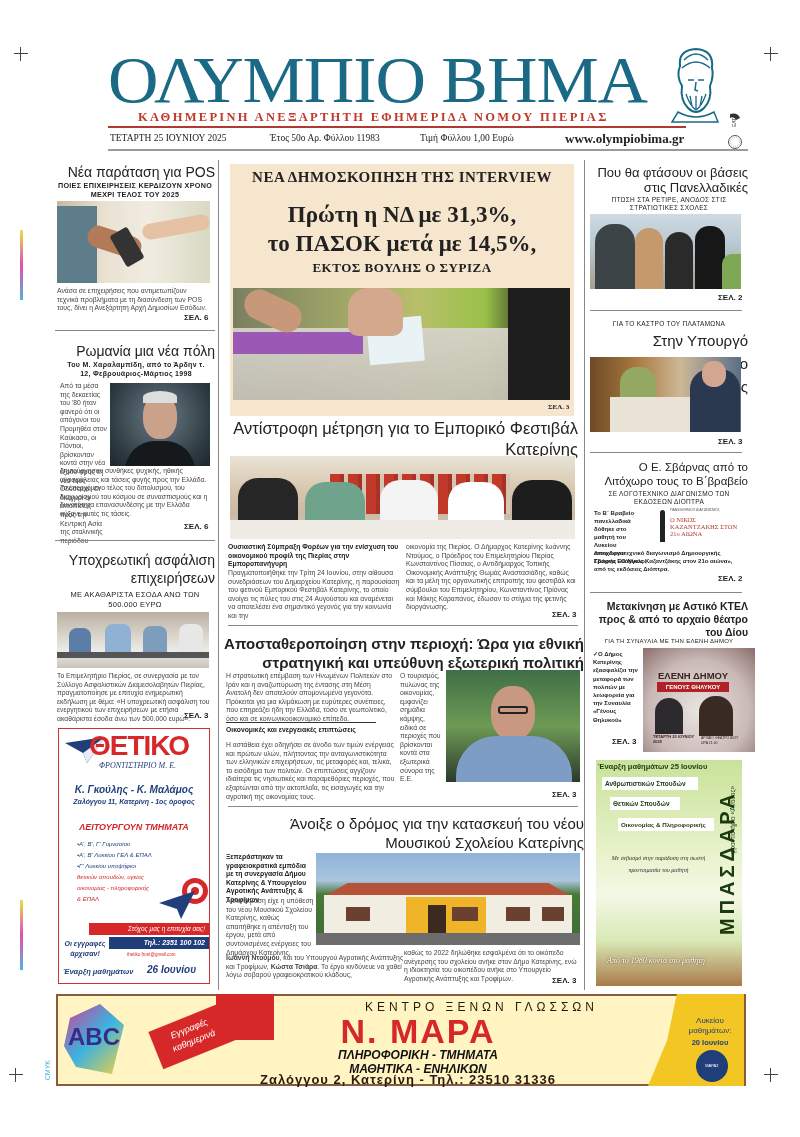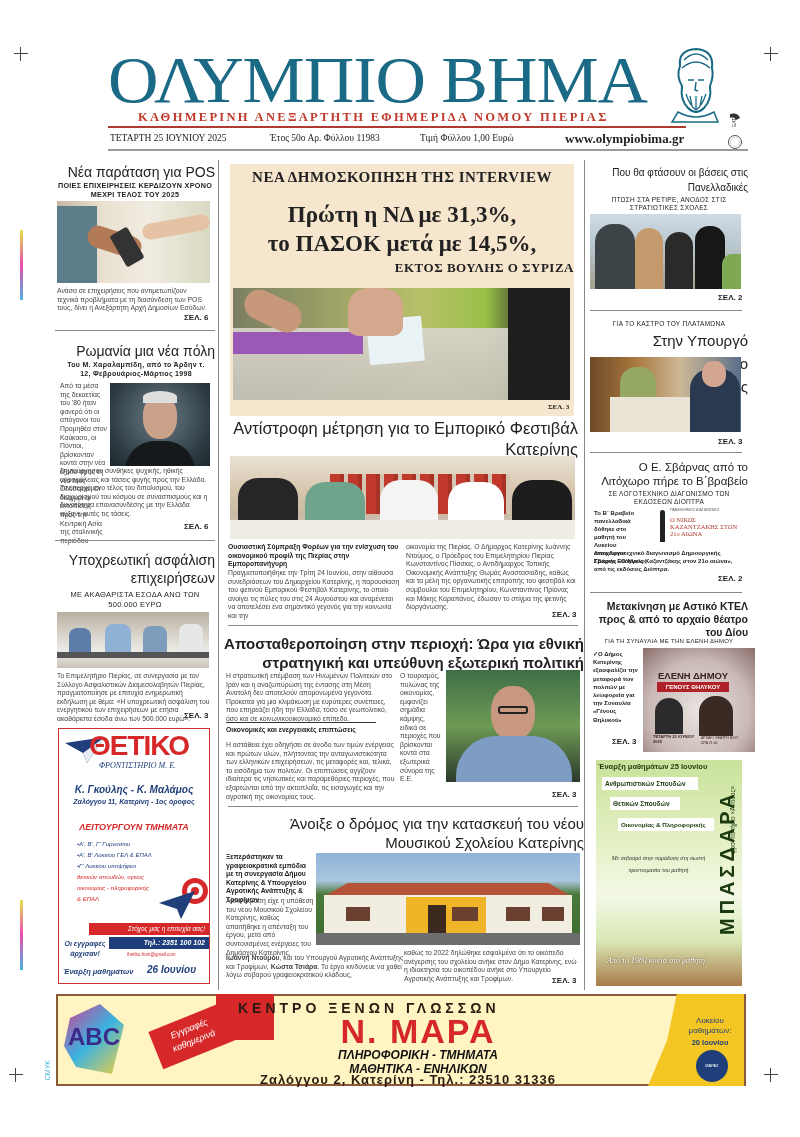--- a/index.html
+++ b/index.html
@@ -26,21 +26,21 @@
   .sub-caps { font-family: "Liberation Sans", sans-serif; font-weight: bold; text-transform: uppercase; text-align: center; color: #222; letter-spacing: .3px; }
   .body-txt { font-size: 6.8px; line-height: 8.6px; color: #444; }
   .sel { font-family: "Liberation Sans", sans-serif; font-weight: 900; font-size: 8px; color: #222; }
 
   .photo { position: absolute; overflow: hidden; }
 
   
   .poll { left: 230px; top: 164px; width: 344px; height: 252px; background: #f6e6ce; }
   .poll-kicker { left: 0; top: 5px; width: 344px; text-align: center; font-family: "Liberation Serif", serif; font-weight: bold; font-size: 15px; letter-spacing: .5px; }
   .poll-title { left: 0; top: 36px; width: 344px; text-align: center; font-family: "Liberation Serif", serif; font-weight: bold; font-size: 23px; line-height: 29px; }
-  .poll-sub { left: 0; top: 96px; width: 344px; text-align: right; font-family: "Liberation Serif", serif; font-weight: bold; font-size: 13px; letter-spacing: .5px; }
+  .poll-sub { left: 0; top: 96px; width: 344px; text-align: center; font-family: "Liberation Serif", serif; font-weight: bold; font-size: 13px; letter-spacing: .5px; }
 
   .ad-thetiko { left: 58px; top: 728px; width: 152px; height: 256px; border: 1px solid #c33; background: #fff; }
   .ad-mpasdara { left: 596px; top: 760px; width: 146px; height: 226px; background: linear-gradient(180deg,#c9e29a 0%,#e7f2c9 40%,#f3f8e6 60%,#d9e9b5 80%,#a97a4a 100%); }
   .ad-mara { left: 56px; top: 994px; width: 690px; height: 92px; background: #fff4c2; border: 2px solid #8a5a3a; }
 </style>
 </head>
 <body>
 
 <div class="crop" style="left:14px;top:47px"></div>
 <div class="crop" style="left:764px;top:47px"></div>
@@ -219,21 +219,21 @@
     <div class="abs" style="left:190px;top:54px;width:24px;height:14px;background:#6a4030"></div>
     <div class="abs" style="left:226px;top:54px;width:22px;height:14px;background:#6a4030"></div>
     <div class="abs" style="left:0;top:80px;width:264px;height:12px;background:#6d6d6d"></div>
   </div>
   <div class="abs body-txt" style="left:226px;top:954px;width:180px;"><b>Ιωάννη Ντούμου</b><span>, και του Υπουργού Αγροτικής Ανάπτυξης και Τροφίμων, </span><b>Κώστα Τσιάρα</b><span>. Το έργο κινδύνευε να χαθεί λόγω σοβαρού γραφειοκρατικού κλάδους,</span></div>
   <div class="abs body-txt" style="left:404px;top:949px;width:176px;">καθώς το 2022 δηλώθηκε εσφαλμένα ότι το οικόπεδο ανέγερσης του σχολείου ανήκε στον Δήμο Κατερίνης, ενώ η ιδιοκτησία του οικοπέδου ανήκε στο Υπουργείο Αγροτικής Ανάπτυξης και Τροφίμων.</div>
   <div class="abs sel" style="left:552px;top:976px">ΣΕΛ. 3</div>
 </section>
 
 <section>
-  <div class="abs h-sans" style="left:590px;top:165px;width:158px;font-size:10px;line-height:15px;">Που θα φτάσουν οι βάσεις στις Πανελλαδικές</div>
+  <div class="abs h-sans" style="left:590px;top:165px;width:158px;font-size:13px;line-height:15px;">Που θα φτάσουν οι βάσεις στις Πανελλαδικές</div>
   <div class="abs sub-caps" style="left:590px;top:196px;width:158px;font-size:6.5px;line-height:8px;font-weight:normal">ΠΤΩΣΗ ΣΤΑ ΡΕΤΙΡΕ, ΑΝΟΔΟΣ ΣΤΙΣ ΣΤΡΑΤΙΩΤΙΚΕΣ ΣΧΟΛΕΣ</div>
   <div class="photo" style="left:590px;top:214px;width:151px;height:75px;background:linear-gradient(180deg,#d0dae2 0%,#b9c8d1 40%,#a6a08e 100%)">
     <div class="abs" style="left:5px;top:10px;width:40px;height:65px;background:#3d4448;border-radius:18px 18px 0 0"></div>
     <div class="abs" style="left:45px;top:14px;width:28px;height:61px;background:#c49a6c;border-radius:14px 14px 0 0"></div>
     <div class="abs" style="left:75px;top:18px;width:28px;height:57px;background:#2a2a2a;border-radius:14px 14px 0 0"></div>
     <div class="abs" style="left:105px;top:12px;width:30px;height:63px;background:#171717;border-radius:14px 14px 0 0"></div>
     <div class="abs" style="left:132px;top:40px;width:19px;height:35px;background:#7fa854;border-radius:10px 0 0 0"></div>
   </div>
   <div class="abs sel" style="left:718px;top:293px">ΣΕΛ. 2</div>
 </section>
@@ -246,21 +246,21 @@
     <div class="abs" style="left:30px;top:10px;width:36px;height:38px;background:#95a862;border-radius:16px 16px 2px 2px"></div>
     <div class="abs" style="left:20px;top:40px;width:90px;height:35px;background:#e9e3d6"></div>
     <div class="abs" style="left:100px;top:12px;width:50px;height:63px;background:#2a3950;border-radius:20px 20px 0 0"></div>
     <div class="abs" style="left:112px;top:4px;width:24px;height:26px;background:#d2a690;border-radius:45%"></div>
   </div>
   <div class="abs sel" style="left:718px;top:437px">ΣΕΛ. 3</div>
 </section>
 <div class="abs hrule" style="left:590px;top:452px;width:152px"></div>
 
 <section>
-  <div class="abs h-sans" style="left:590px;top:460px;width:158px;font-size:11.5px;line-height:14px;">Ο Ε. Σβάρνας από το Λιτόχωρο πήρε το Β΄βραβείο</div>
+  <div class="abs h-sans" style="left:590px;top:460px;width:158px;font-size:11.5px;line-height:14px;">Ο Ε. Σβάρνας από το Λιτόχωρο τους το Β΄βραβείο</div>
   <div class="abs sub-caps" style="left:590px;top:490px;width:158px;font-size:6.5px;line-height:8px;font-weight:normal">ΣΕ ΛΟΓΟΤΕΧΝΙΚΟ ΔΙΑΓΩΝΙΣΜΟ ΤΩΝ ΕΚΔΟΣΕΩΝ ΔΙΟΠΤΡΑ</div>
   <div class="abs body-txt" style="left:594px;top:509px;width:54px;font-weight:bold;font-size:6px;line-height:8px;color:#222">Το Β΄ Βραβείο πανελλαδικά δόθηκε στο μαθητή του Λυκείου Λιτοχώρου Σβάρνα Ευάγγελο,</div>
   <div class="abs" style="left:660px;top:508px;width:84px;height:40px">
     <div class="abs" style="left:0;top:2px;width:5px;height:32px;background:#222;border-radius:3px 3px 0 0"></div>
     <div class="abs" style="left:10px;top:0;font-size:3.5px;color:#555">ΠΑΝΕΛΛΗΝΙΟΣ ΔΙΑΓΩΝΙΣΜΟΣ</div>
     <div class="abs" style="left:10px;top:8px;width:74px;font-size:6.5px;line-height:7px;color:#b03a30;font-family:'Liberation Serif',serif">Ο ΝΙΚΟΣ ΚΑΖΑΝΤΖΑΚΗΣ ΣΤΟΝ 21ο ΑΙΩΝΑ</div>
   </div>
   <div class="abs body-txt" style="left:594px;top:549px;width:150px;font-weight:bold;font-size:6px;line-height:8px;color:#222">στον Λογοτεχνικό διαγωνισμό Δημιουργικής Γραφής «Ο Νίκος Καζαντζάκης στον 21ο αιώνα», από τις εκδόσεις Διόπτρα.</div>
   <div class="abs sel" style="left:718px;top:574px">ΣΕΛ. 2</div>
 </section>
@@ -289,21 +289,21 @@
   <div class="abs" style="left:10px;top:92px;width:105px;font-family:'Liberation Serif',serif;font-style:italic;font-size:6px;line-height:12px;color:#333;text-align:center">Με σεβασμό στην παράδοση στη σωστή προετοιμασία του μαθητή</div>
   <div class="abs" style="left:120px;top:8px;width:24px;height:190px;writing-mode:vertical-rl;transform:rotate(180deg);font-weight:bold;font-size:20px;letter-spacing:4px;color:#1c3a10;text-align:center">ΜΠΑΣΔΑΡΑ</div>
   <div class="abs" style="left:133px;top:10px;width:12px;height:100px;writing-mode:vertical-rl;transform:rotate(180deg);font-size:6.5px;color:#1c3a10;text-align:center">φροντιστήριο «Άνοδος»</div>
   <div class="abs" style="left:10px;top:196px;width:100px;text-align:center;font-family:'Liberation Serif',serif;font-style:italic;font-size:8px;line-height:10px;color:#fff;text-shadow:0 0 2px #3a2a10">Από το 1980 κοντά στο μαθητή</div>
 </section>
 
 <section class="abs ad-mara">
   <div class="abs" style="left:6px;top:8px;width:60px;height:70px;background:linear-gradient(135deg,#d43b92,#3bb3e0,#f4d03f);clip-path:polygon(10% 20%,60% 0,100% 30%,80% 100%,20% 90%,0 60%);font-weight:bold;font-size:24px;color:#3b2a8a;text-align:center;line-height:66px">ABC</div>
   <div class="abs" style="left:158px;top:-2px;width:58px;height:46px;background:#d62828"></div>
   <div class="abs" style="left:95px;top:20px;width:78px;height:40px;background:#d62828;transform:rotate(-22deg);color:#fff;font-style:italic;font-size:9px;line-height:13px;text-align:center;padding-top:6px">Εγγραφές καθημερινά</div>
-  <div class="abs" style="left:180px;top:4px;width:360px;text-align:left;font-weight:bold;font-size:14px;letter-spacing:4px;color:#2a1a10">ΚΕΝΤΡΟ ΞΕΝΩΝ ΓΛΩΣΣΩΝ</div>
+  <div class="abs" style="left:180px;top:4px;width:360px;text-align:right;font-weight:normal;font-size:12px;letter-spacing:4px;color:#2a1a10">ΚΕΝΤΡΟ ΞΕΝΩΝ ΓΛΩΣΣΩΝ</div>
   <div class="abs" style="left:180px;top:18px;width:360px;text-align:center;font-weight:900;font-size:34px;line-height:34px;color:#d62828;letter-spacing:2px">Ν. ΜΑΡΑ</div>
   <div class="abs" style="left:180px;top:52px;width:360px;text-align:center;font-weight:bold;font-style:italic;font-size:12px;color:#111">ΠΛΗΡΟΦΟΡΙΚΗ - ΤΜΗΜΑΤΑ</div>
   <div class="abs" style="left:180px;top:66px;width:360px;text-align:center;font-weight:bold;font-style:italic;font-size:12px;color:#111">ΜΑΘΗΤΙΚΑ - ΕΝΗΛΙΚΩΝ</div>
   <div class="abs" style="left:100px;top:76px;width:500px;text-align:center;font-weight:bold;font-size:13px;letter-spacing:1px;color:#2a1a10">Ζαλόγγου 2, Κατερίνη - Τηλ.: 23510 31336</div>
   <div class="abs" style="left:590px;top:-2px;width:96px;height:92px;background:#f3c623;clip-path:polygon(30% 0,100% 0,100% 100%,0 100%,20% 50%)"></div>
   <div class="abs" style="left:620px;top:20px;width:64px;text-align:center;font-size:8px;line-height:10px;color:#1f3e7a">Λυκείου μαθημάτων:</div>
   <div class="abs" style="left:620px;top:42px;width:64px;text-align:center;font-size:7.5px;font-weight:bold;color:#1f3e7a">20 Ιουνίου</div>
   <div class="abs" style="left:638px;top:54px;width:32px;height:32px;background:#1f3e7a;border-radius:50%;color:#fff;font-size:4px;line-height:32px;text-align:center">ΜΑΡΑΣ</div>
 </section>
 

